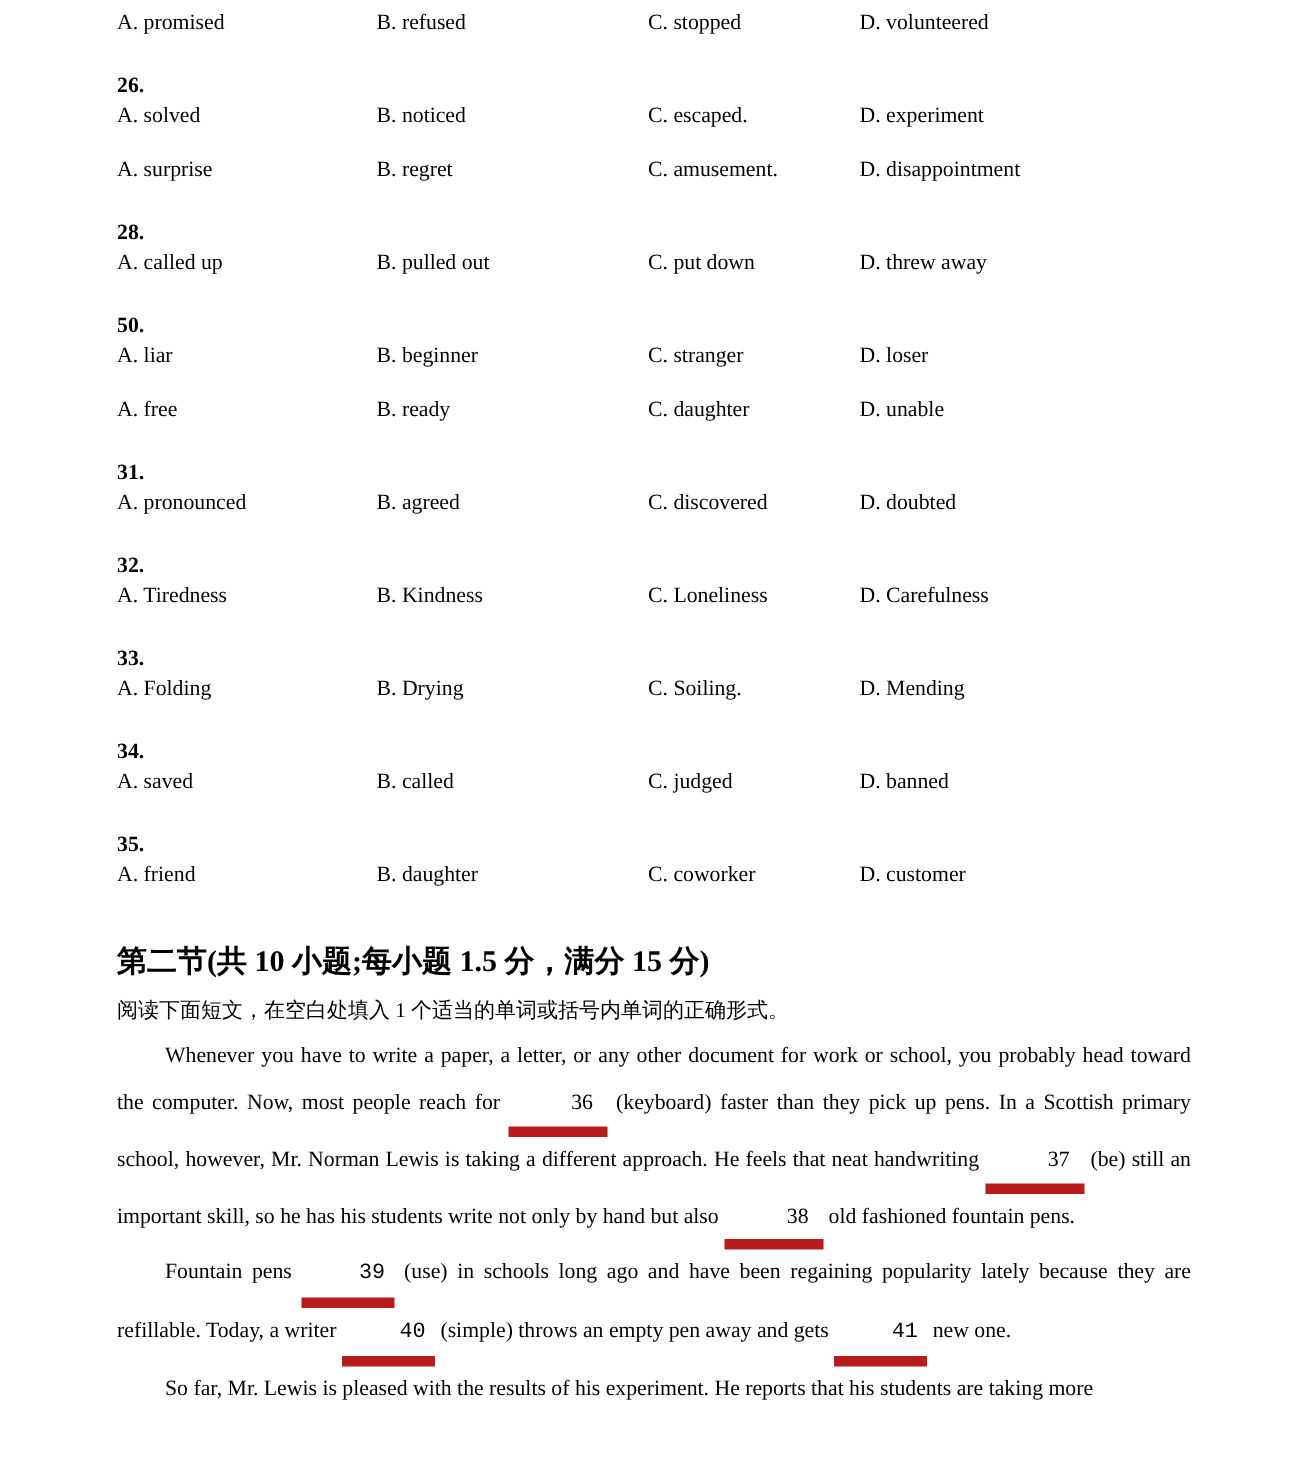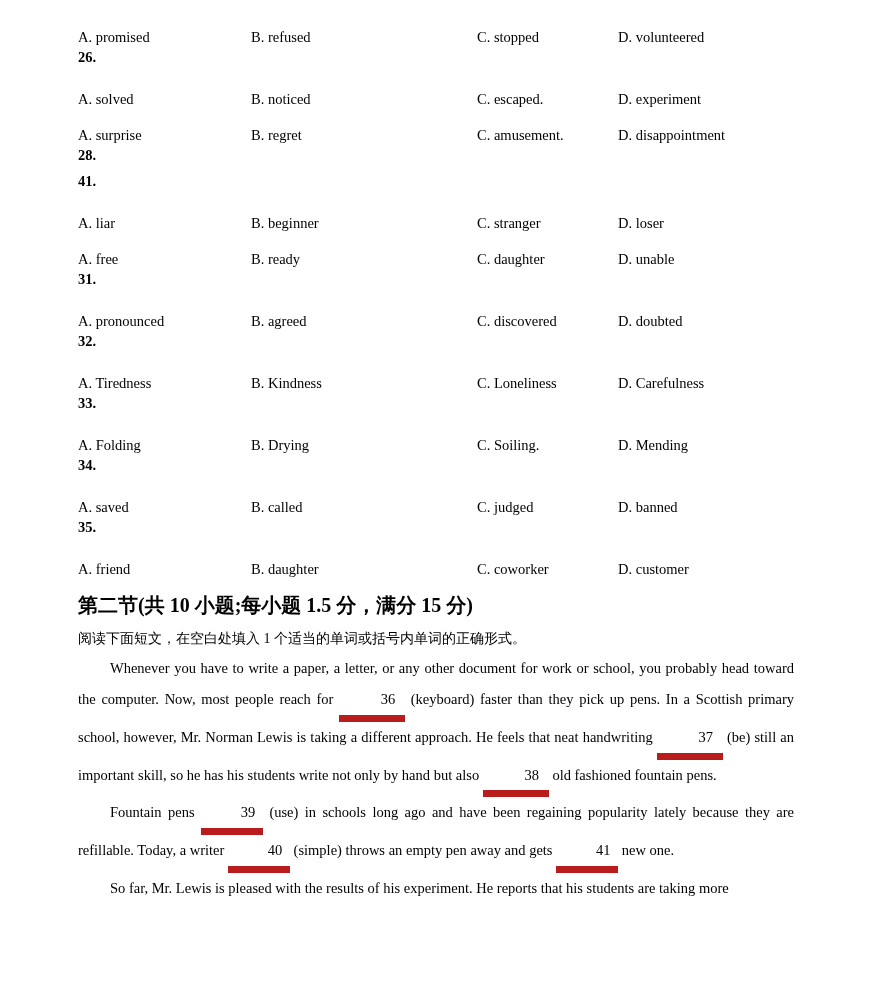--- a/index.html
+++ b/index.html
@@ -33,28 +33,28 @@
     height: 26px;
     display: flex;
     align-items: center;
     font-weight: bold;
   }
   .opt-row {
     display: flex;
     font-size: 14.5px;
     line-height: 1;
     height: 36px;
-    align-items: flex-end;
+    align-items: flex-start;
   }
   .opt {
     flex: 0 0 auto;
   }
   .opt-a { width: 173px; }
   .opt-b { width: 181px; }
-  .opt-c { width: 141px; margin-left: 45px; }
+  .opt-c { width: 141px; }
   .opt-d { width: 170px; }
 
   .section-head {
     font-weight: bold;
     font-size: 20px;
     margin-top: 10px;
     margin-bottom: 0;
     line-height: 1.9;
   }
   .section-sub {
@@ -71,21 +71,21 @@
   .indent {
     text-indent: 32px;
   }
   .blank {
     display: inline-block;
     border-bottom: 7px solid #b91c1c;
     text-align: center;
     padding: 0 2px;
   }
   .b-wide { min-width: 62px; }
-  .b-med { min-width: 58px; }
+  .b-med { min-width: 58px; font-family: Liberation Mono, monospace; }
   .top-stub {
     position: absolute;
     top: 0px;
     right: 80px;
     width: 120px;
     border-top: 0px solid #000;
     height: 1px;
   }
 </style>
 </head>
@@ -111,22 +111,28 @@
     </div>
 
     <div class="opt-row">
       <span class="opt opt-a">A. surprise</span>
       <span class="opt opt-b">B. regret</span>
       <span class="opt opt-c">C. amusement.</span>
       <span class="opt opt-d">D. disappointment</span>
     </div>
 
     <div class="q-number">28.</div>
+    <div class="opt-row">
+      <span class="opt opt-a">A. called up</span>
+      <span class="opt opt-b">B. pulled out</span>
+      <span class="opt opt-c">C. put down</span>
+      <span class="opt opt-d">D. threw away</span>
+    </div>
 
-    <div class="q-number">41.</div>
+    <div class="q-number">50.</div>
     <div class="opt-row">
       <span class="opt opt-a">A. liar</span>
       <span class="opt opt-b">B. beginner</span>
       <span class="opt opt-c">C. stranger</span>
       <span class="opt opt-d">D. loser</span>
     </div>
 
     <div class="opt-row">
       <span class="opt opt-a">A. free</span>
       <span class="opt opt-b">B. ready</span>

